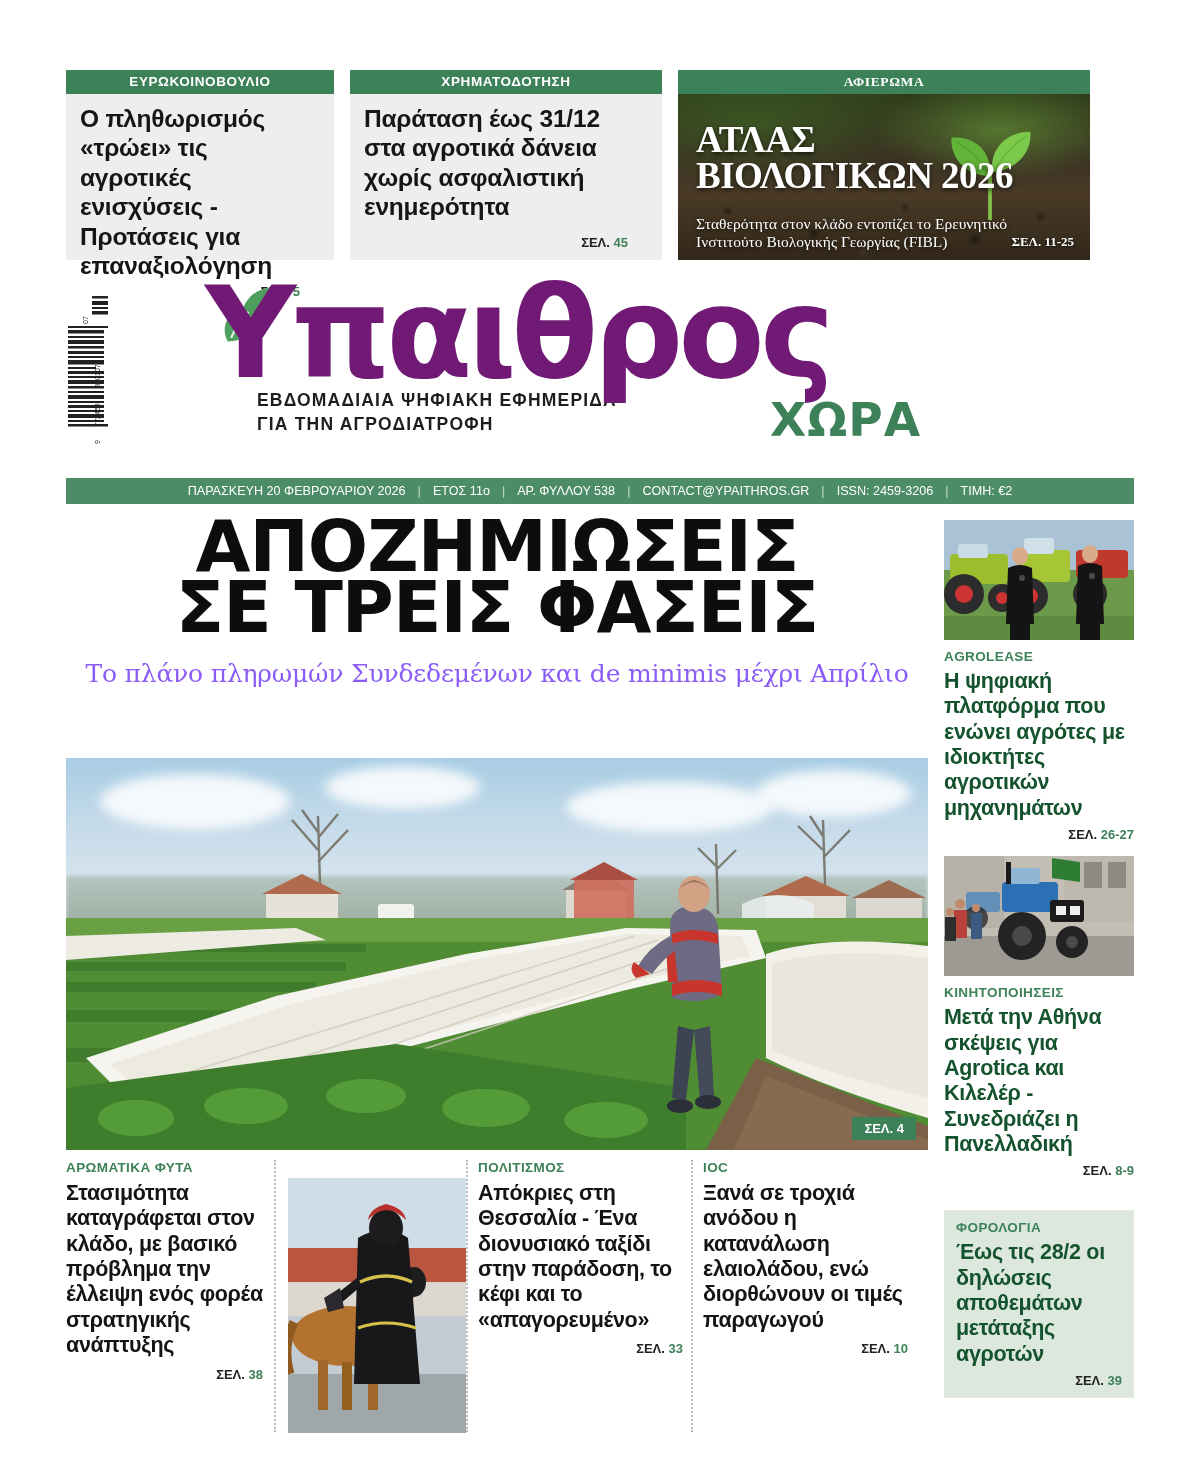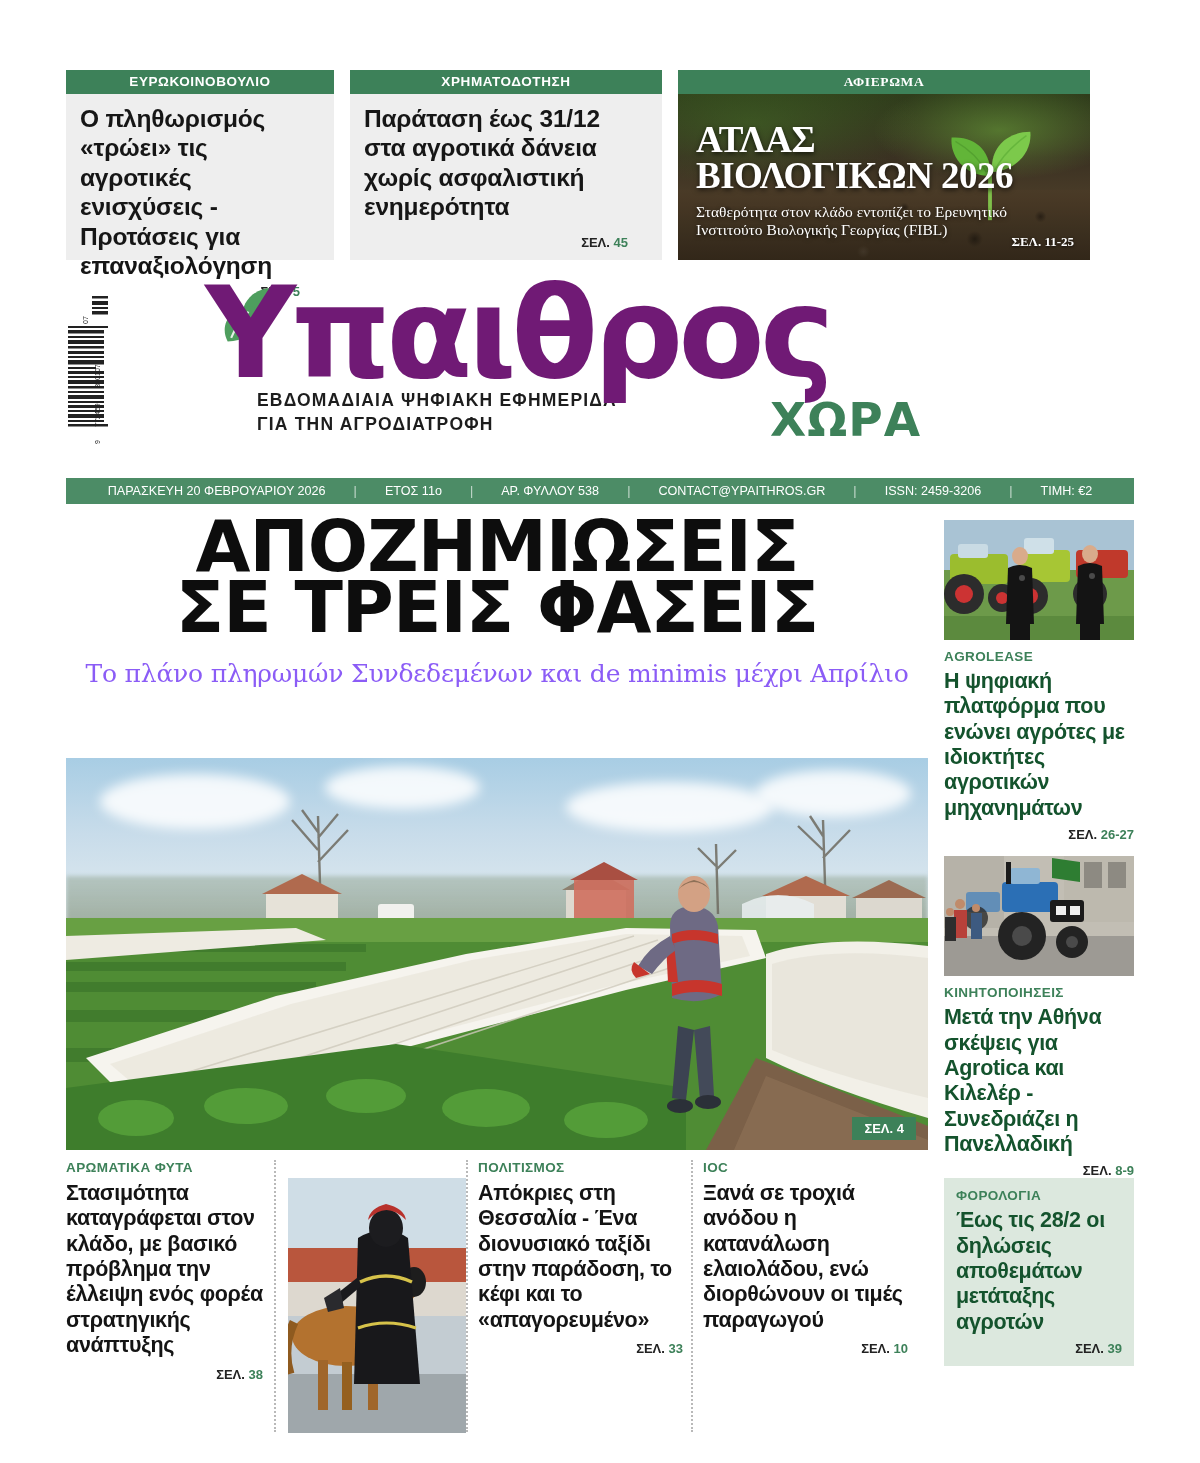--- a/index.html
+++ b/index.html
@@ -39,41 +39,41 @@
       radial-gradient(circle 8px at 55% 25%, rgba(0,0,0,.40), transparent 60%),
       radial-gradient(circle 14px at 72% 70%, rgba(0,0,0,.40), transparent 60%),
       radial-gradient(circle 10px at 88% 38%, rgba(0,0,0,.40), transparent 60%),
       radial-gradient(circle 11px at 45% 88%, rgba(255,255,255,.06), transparent 60%),
       linear-gradient(180deg,#4b3b27,#33281a);
     opacity:.95;}
   .sprout{position:absolute;right:52px;top:34px;width:96px;height:96px;}
   .t3-text{position:absolute;left:18px;right:14px;top:28px;}
   .t3-title{color:#fff;font-size:37px;font-weight:bold;line-height:.98;letter-spacing:-.5px;
      text-shadow:0 2px 5px rgba(0,0,0,.65);}
-  .t3-sub{color:#ffffff;font-size:15.5px;line-height:1.22;margin-top:8px;
+  .t3-sub{color:#ffffff;font-size:15.5px;line-height:1.22;margin-top:20px;
      text-shadow:0 1px 4px rgba(0,0,0,.75);}
   .t3-sel{position:absolute;right:16px;bottom:10px;color:#fff;font-size:13px;font-weight:bold;
      text-shadow:0 1px 3px rgba(0,0,0,.8);}
 
   
   .masthead{position:absolute;left:0;top:264px;width:1200px;height:212px;}
   .barcode{position:absolute;left:68px;top:26px;width:42px;height:160px;}
   .barcode .bars{position:absolute;left:0;top:0;width:42px;height:160px;}
   .logo-wrap{position:absolute;left:205px;top:10px;}
   .logo-title{position:relative;font-size:126px;font-weight:bold;line-height:.96;letter-spacing:-5px;
       color:#701a75;font-family:"DejaVu Sans", sans-serif;white-space:nowrap;}
   .leaves{position:absolute;left:10px;top:10px;width:88px;height:80px;}
   .logo-sub{margin-top:-6px;margin-left:52px;font-size:17.5px;font-weight:bold;letter-spacing:1.2px;
       line-height:1.35;color:#1d1d1d;}
   .chora{position:absolute;left:770px;top:392px;font-size:47px;font-weight:bold;letter-spacing:1px;
       color:#3d8159;font-family:"DejaVu Sans", sans-serif;}
 
   
   .infobar{position:absolute;left:66px;top:478px;width:1068px;height:26px;background:#4c8c66;
-      color:#ffffff;display:flex;align-items:center;justify-content:center;gap:16px;font-size:12.6px;}
+      color:#ffffff;display:flex;align-items:center;justify-content:center;gap:0;font-size:12.6px;}
   .infobar span{padding:0 10px;white-space:nowrap;}
   .infobar .divider{color:#c8dcd0;padding:0 2px;}
 
   
   .lead{position:absolute;left:66px;top:516px;width:862px;}
   .lead-h1{font-size:71px;font-weight:bold;line-height:.86;letter-spacing:-1px;color:#0d0d0d;
       font-family:"DejaVu Sans", sans-serif;text-align:center;}
   .lead-h1 .l2{display:block;}
   .lead-sub{margin-top:21px;font-size:25px;line-height:1.2;color:#8b5cf6;text-align:center;
       font-family:"DejaVu Serif", serif;letter-spacing:-.2px;}
@@ -86,21 +86,21 @@
   .photo-sel{position:absolute;right:12px;bottom:10px;background:#3d8159;color:#fff;font-size:13px;
       font-weight:bold;padding:4px 12px;}
 
   
   .rail{position:absolute;left:944px;top:520px;width:190px;}
   .rail-photo{width:190px;background:#9fb38c;overflow:hidden;position:relative;}
   .rail-kicker{font-size:13.5px;font-weight:bold;letter-spacing:.4px;color:#3d8159;margin:9px 0 5px 0;}
   .rail-head{font-size:21.5px;font-weight:bold;line-height:1.18;color:#14532d;letter-spacing:-.3px;}
   .rail-sel{text-align:right;font-size:13px;font-weight:bold;color:#222;margin-top:6px;}
   .rail-sel i{font-style:normal;color:#3d8159;}
-  .rail-box{background:#dce8de;padding:10px 12px 10px 12px;margin-top:0;}
+  .rail-box{background:#dce8de;padding:10px 12px 10px 12px;margin-top:32px;}
   .rail-box .rail-kicker{margin-top:0;}
 
   
   .rp1{height:120px;background:linear-gradient(180deg,#9ec2d8 0%,#b8cfdc 28%,#6f8f50 50%,#5f8244 100%);}
   
   .rp2{height:120px;background:linear-gradient(180deg,#c9c6bd 0%,#b9b5ab 40%,#9a968d 70%,#8b8780 100%);}
 
   
   .bottom{position:absolute;left:66px;top:1160px;width:862px;height:290px;}
   .bcol{position:absolute;top:0;}

